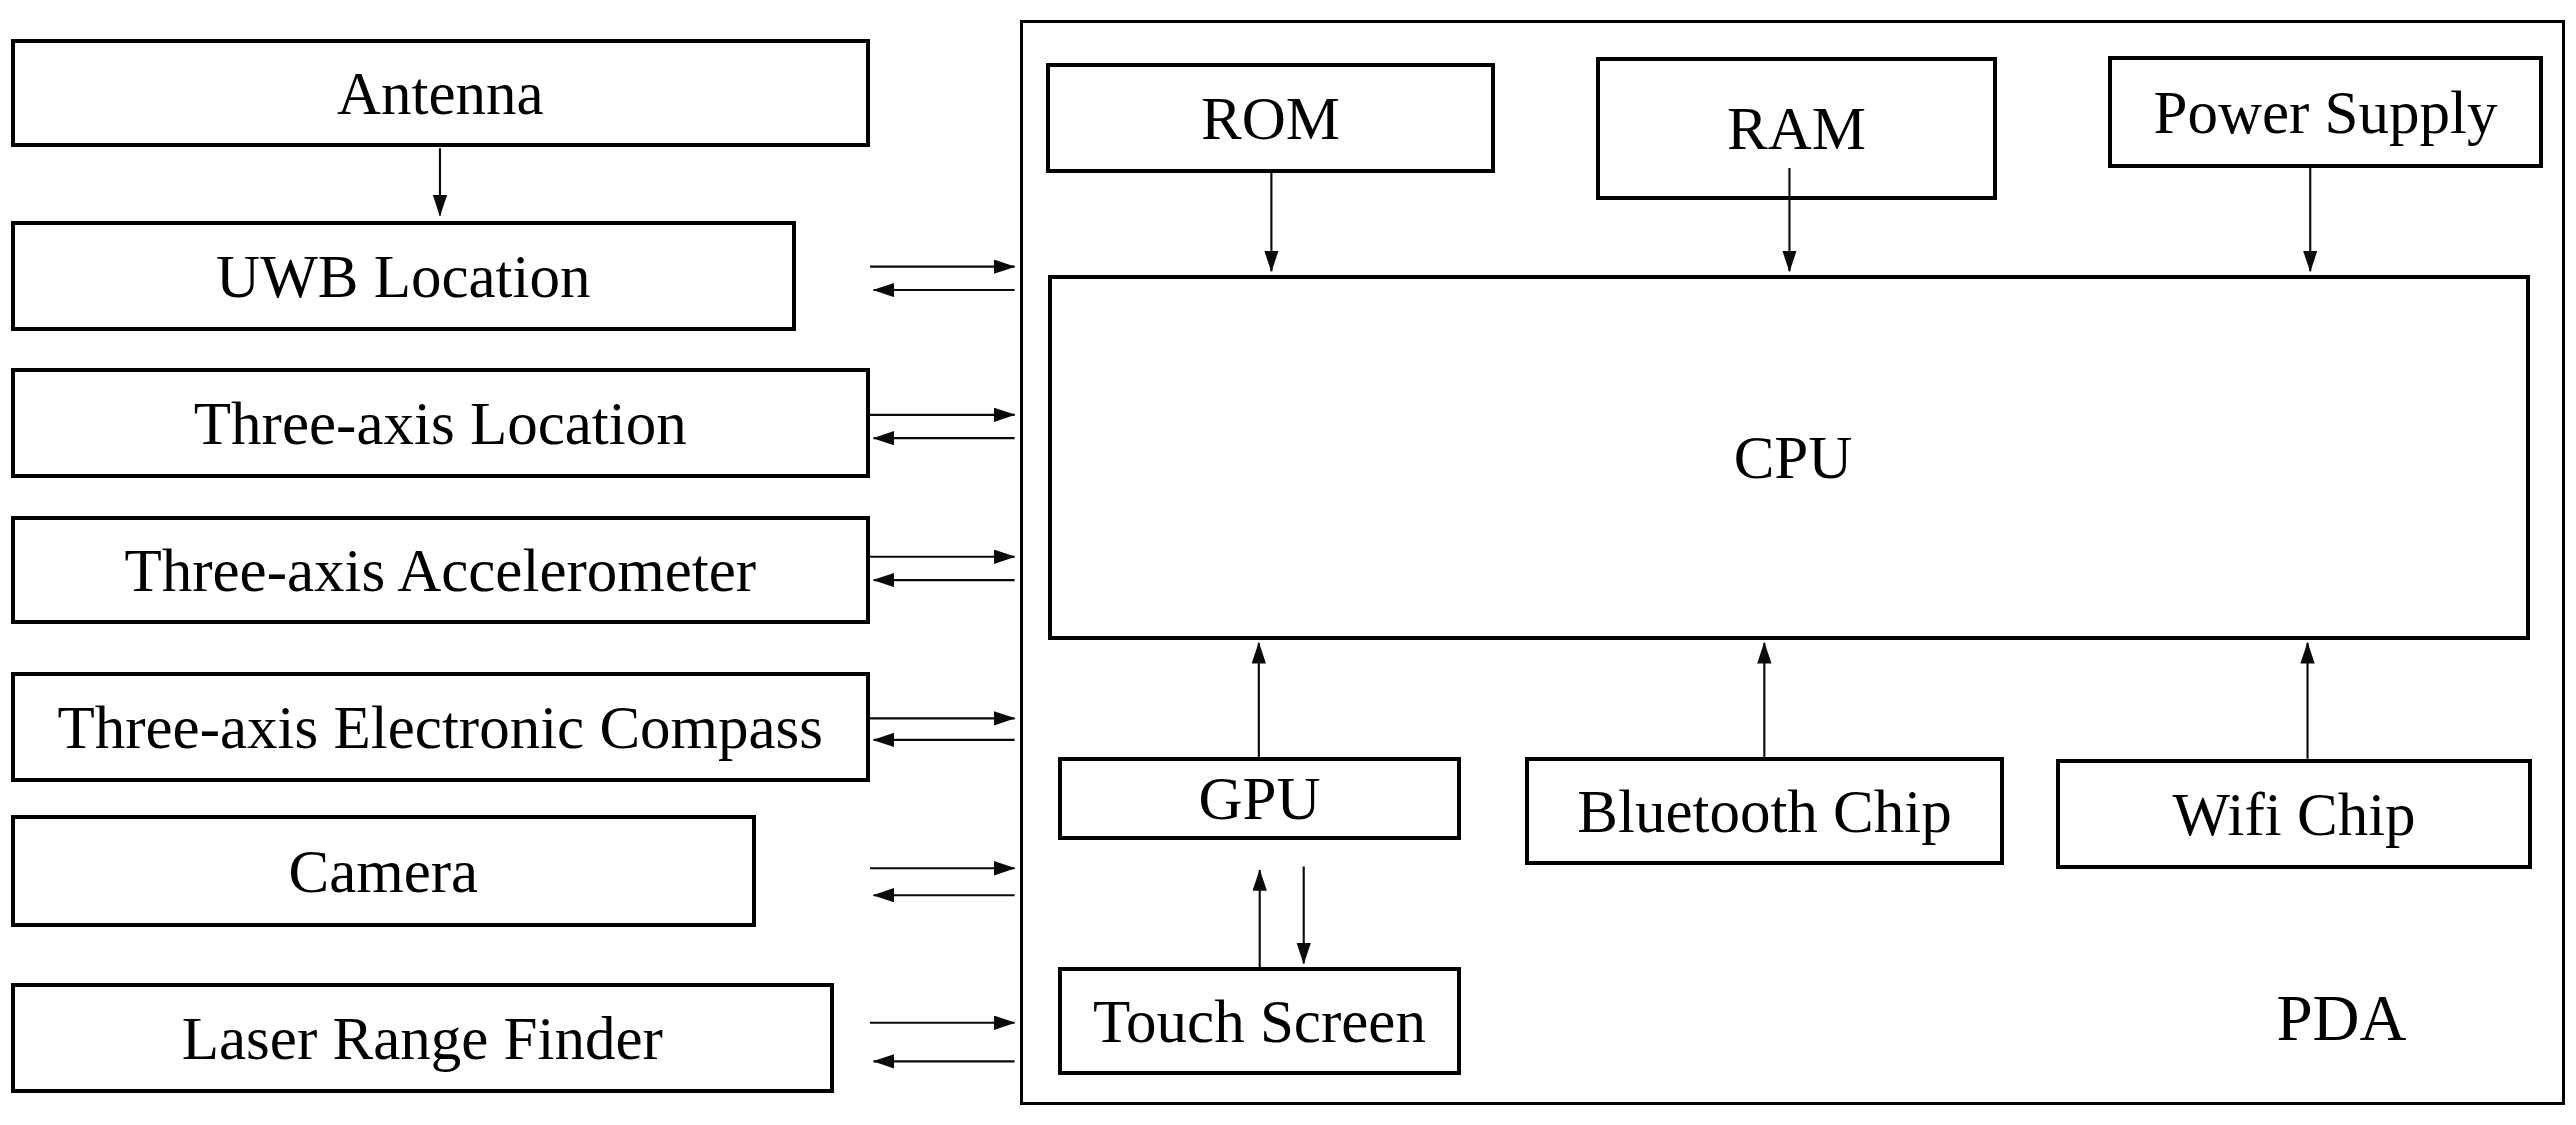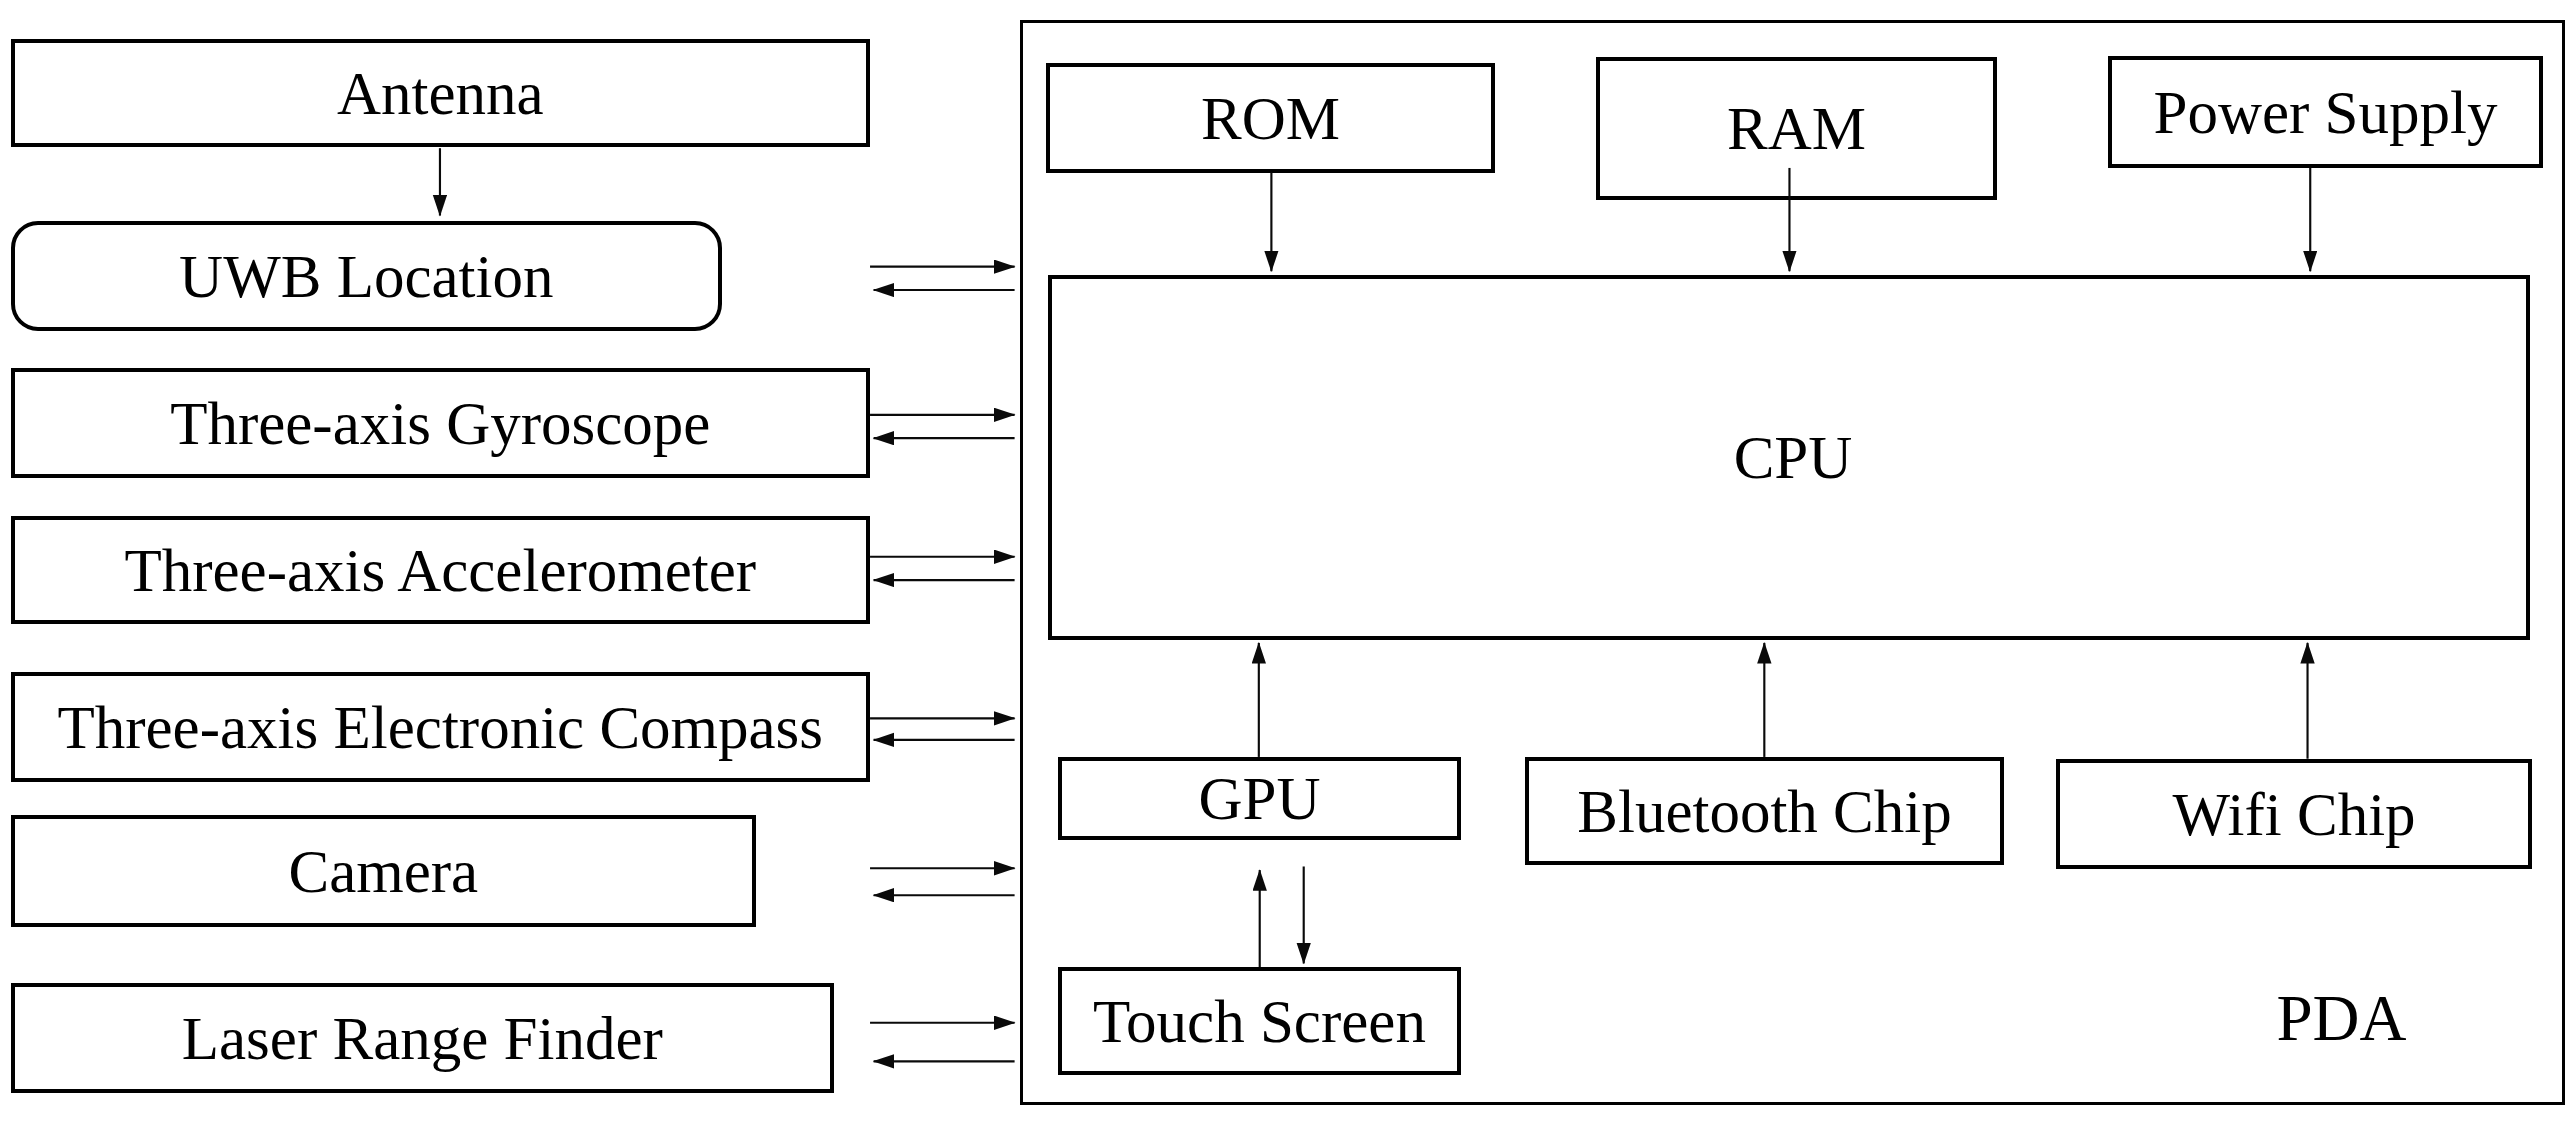--- a/index.html
+++ b/index.html
@@ -39,21 +39,21 @@
     position: absolute;
     display: flex;
     align-items: center;
     justify-content: center;
     font-size: 65px;
     line-height: 1;
     white-space: nowrap;
   }
   
   #n-antenna  { left:10.8px;  top:39px;   width:859px; height:108px; }
-  #n-uwb      { left:10.8px;  top:221px;  width:711px; height:110px;border-radius:27px; }
+  #n-uwb      { left:10.8px;  top:221px;  width:785px; height:110px; }
   #n-gyro     { left:10.8px;  top:368px;  width:859px; height:110px; }
   #n-accel    { left:10.8px;  top:516px;  width:859px; height:108px; }
   #n-compass  { left:10.8px;  top:672px;  width:859px; height:110px; }
   #n-camera   { left:10.8px;  top:815px;  width:745px; height:112px;font-family:Liberation Serif, serif; }
   #n-laser    { left:10.8px;  top:983px; width:823px; height:110px; }
   
   #pda-box    { left:1020px; top:20px;  width:1545px; height:1085px; }
   #n-rom      { left:1046px; top:63px;  width:449px;  height:110px; }
   #n-ram      { left:1596px; top:57px;  width:401px;  height:143px; }
   #n-power    { left:2108px; top:56px;  width:435px;  height:112px; }
@@ -76,21 +76,21 @@
     stroke-width: 2.4;
   }
 </style>
 </head>
 <body>
 
 <div id="stage">
 
   <div class="node" id="n-antenna">Antenna</div>
   <div class="node" id="n-uwb">UWB Location</div>
-  <div class="node" id="n-gyro">Three-axis Gyroscope</div>
+  <div class="node" id="n-gyro">Three-axis Location</div>
   <div class="node" id="n-accel">Three-axis Accelerometer</div>
   <div class="node" id="n-compass">Three-axis Electronic Compass</div>
   <div class="node" id="n-camera">Camera</div>
   <div class="node" id="n-laser">Laser Range Finder</div>
 
   <div class="container-box" id="pda-box"></div>
 
   <div class="node" id="n-rom">ROM</div>
   <div class="node" id="n-ram">RAM</div>
   <div class="node" id="n-power">Power Supply</div>

